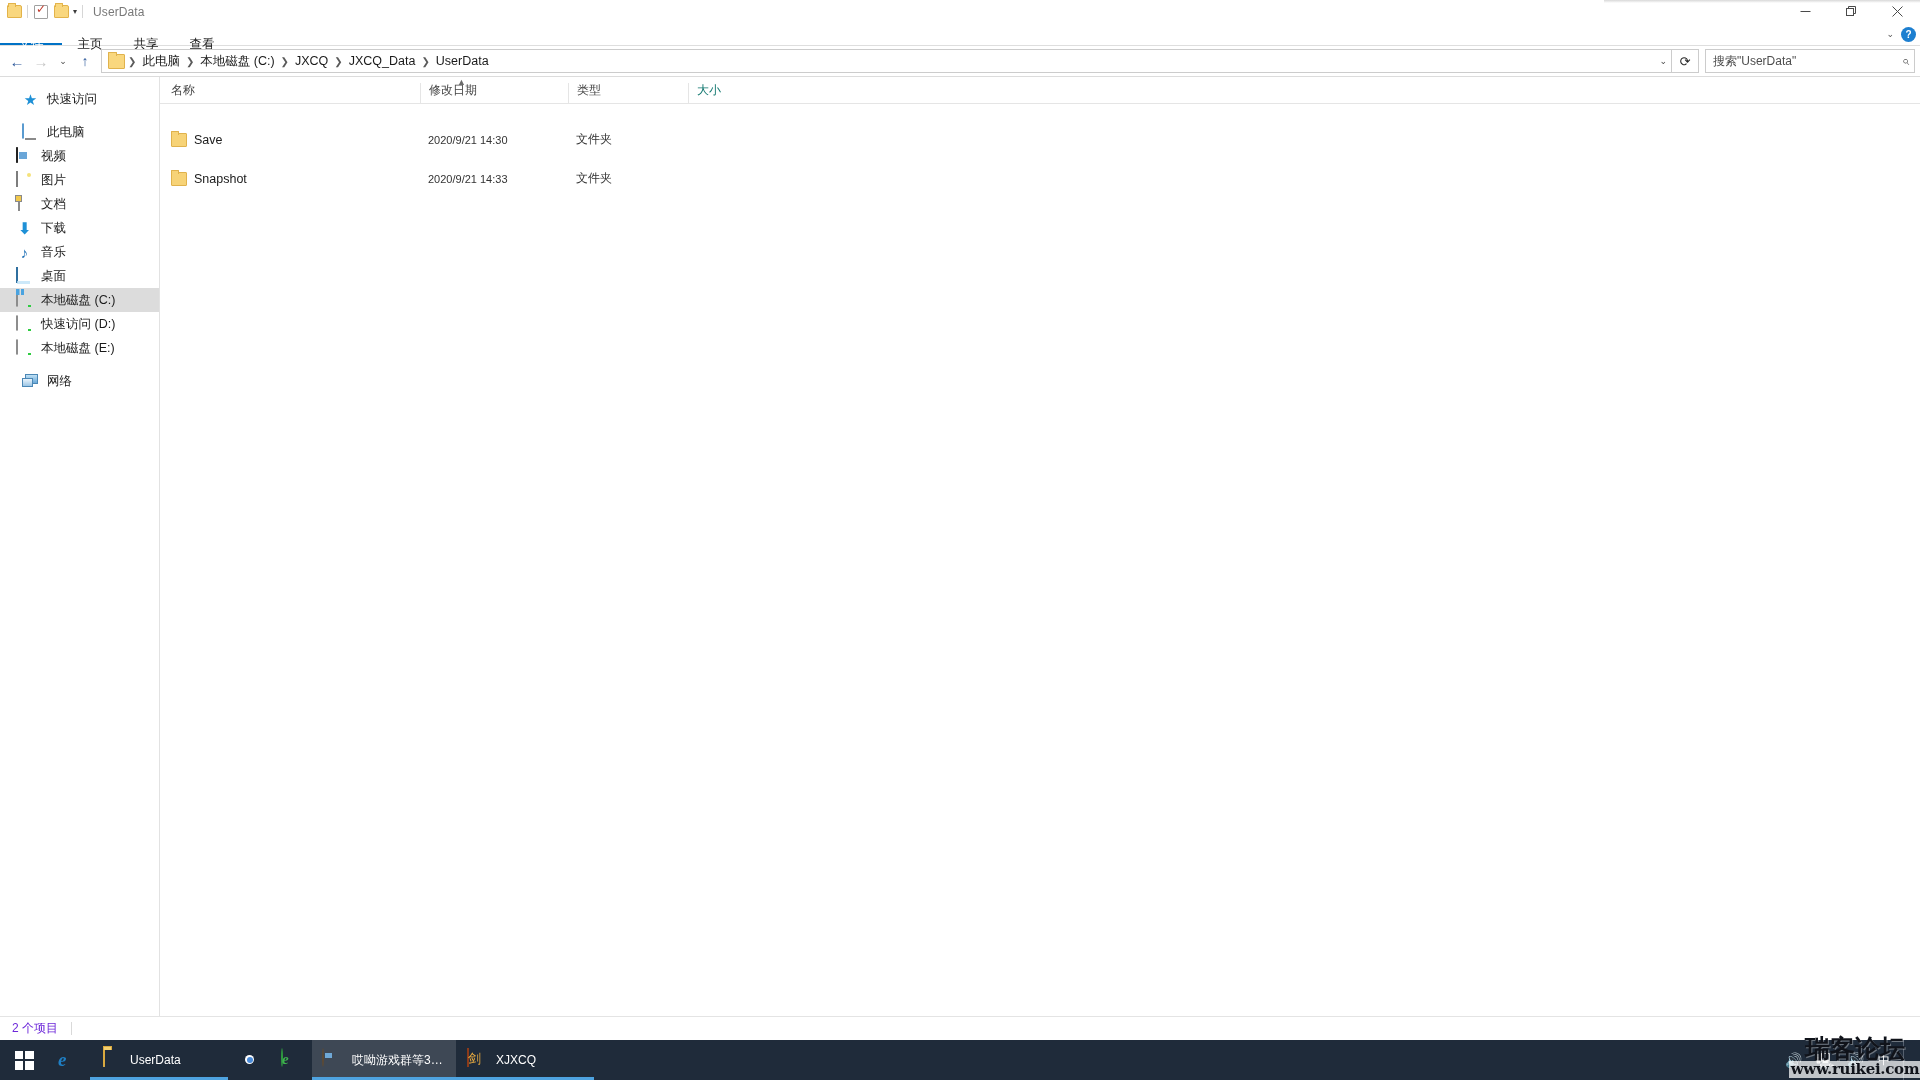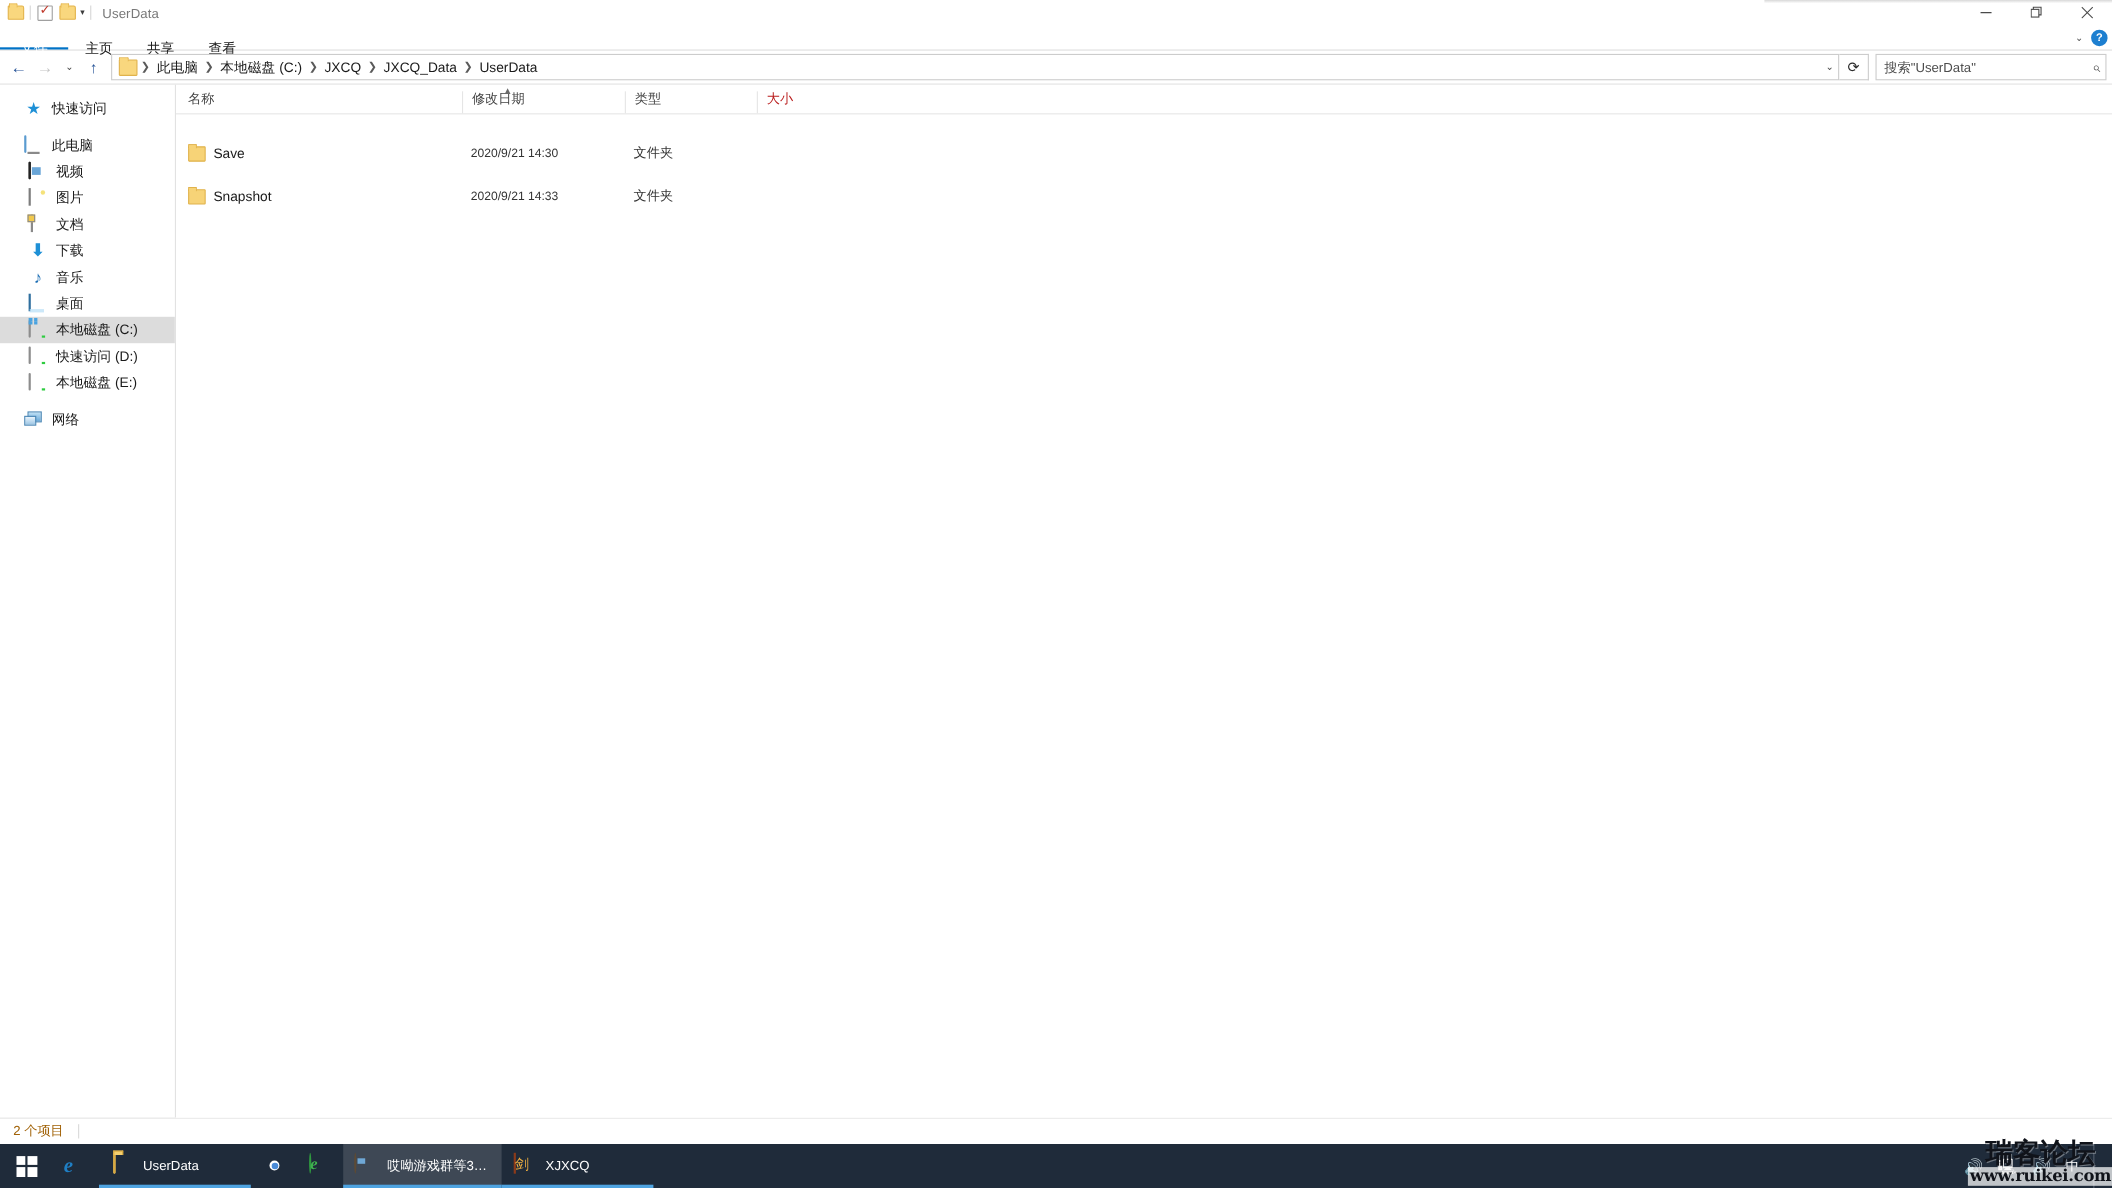--- a/index.html
+++ b/index.html
@@ -163,21 +163,21 @@
     background: #ffffff;
     border-right: 1px solid #e2e2e2;
     padding-top: 10px;
     overflow: hidden;
   }
   .nav-item {
     height: 24px; display: flex; align-items: center;
     font-size: 12.5px; color: #1a1a1a;
     padding-left: 22px; gap: 8px; white-space: nowrap;
   }
-  .nav-item.indent1 { padding-left: 26px; }
+  .nav-item.indent1 { padding-left: 16px; }
   .nav-item.selected { background: #dcdcdc; }
   .nav-item .lbl { line-height: 1; }
   .nav-gap { height: 9px; }
   .ic { width: 17px; height: 17px; position: relative; flex: 0 0 17px; }
 
   
   .ic-star { color: #1e90d6; font-size: 15px; line-height: 17px; text-align: center; }
   .ic-pc {
     width: 15px; height: 11px; background: linear-gradient(#cfe9fb,#8ec4ee);
     border: 1px solid #5a9bd0; border-radius: 1px; margin-top: 2px;
@@ -271,21 +271,21 @@
     font-size: 12px; color: #444444;
     padding: 0 0 4px 8px;
     border-left: 1px solid #e5e5e5;
     box-sizing: border-box; height: 20px;
     display: flex; align-items: flex-end;
   }
   .col:first-child { border-left: none; }
   .col.name { width: 260px; padding-left: 11px; }
   .col.date { width: 148px; }
   .col.type { width: 120px; }
-  .col.size { width: 80px; color: #b91c1c; }
+  .col.size { width: 80px; color: #0f766e; }
   .sort-asc {
     position: absolute; left: 297px; top: 1px;
     font-size: 9px; color: #6b6b6b; line-height: 9px;
   }
   .rows { padding-top: 7px; }
   .row {
     height: 21px; display: flex; align-items: center;
     font-size: 12.5px; color: #1a1a1a; margin-top: 18px;
   }
   .cell { box-sizing: border-box; display: flex; align-items: center; }
@@ -305,21 +305,21 @@
   }
 
   
   .statusbar {
     height: 23px; min-height: 23px;
     display: flex; align-items: center;
     border-top: 1px solid #e4e4e4;
     background: #ffffff;
     padding-left: 12px; gap: 0;
   }
-  .status-text { font-size: 12px; color: #a16207; }
+  .status-text { font-size: 12px; color: #6d28d9; }
   .status-sep { width: 1px; height: 13px; background: #d9d9d9; margin-left: 13px; }
 
   
   .taskbar {
     height: 40px; min-height: 40px;
     background: #1f2b3a;
     display: flex; align-items: stretch;
     position: relative;
   }
   .start {

